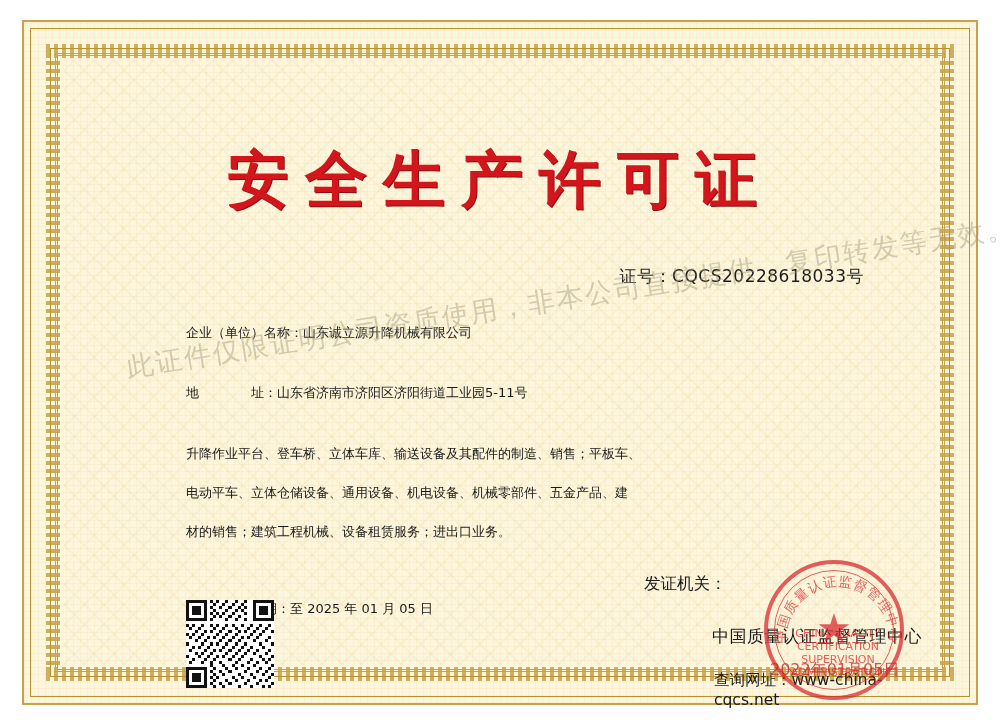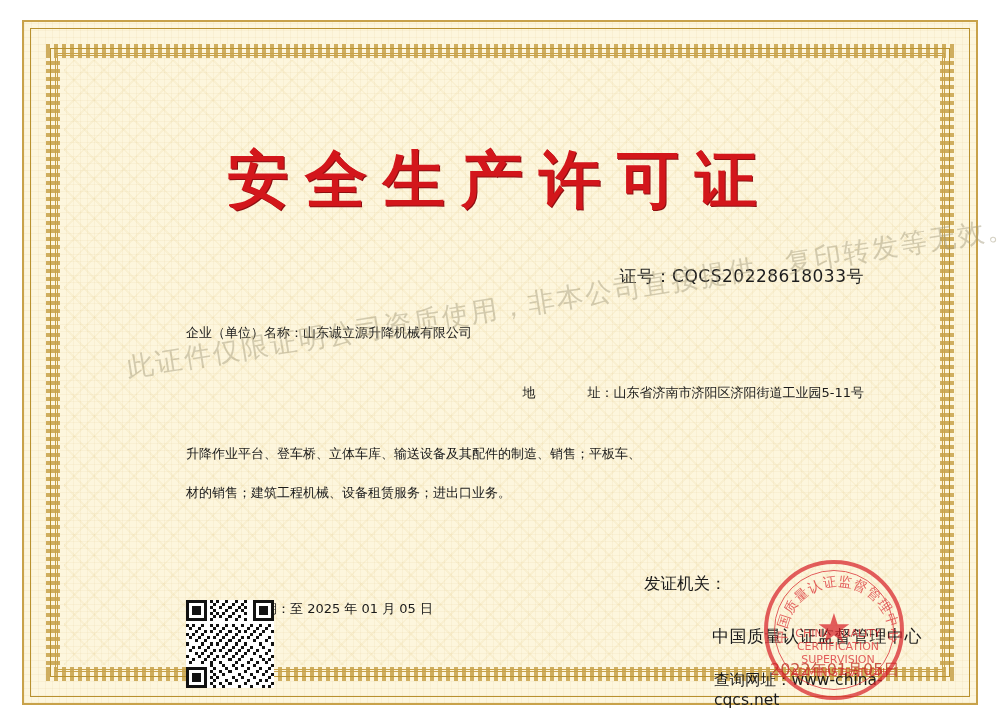--- a/index.html
+++ b/index.html
@@ -127,21 +127,21 @@
   .field-label {
     display: inline-block;
     vertical-align: top;
     white-space: pre;
   }
   .field-value {
     display: inline;
     vertical-align: top;
   }
   .row-company { top: 258px; }
-  .row-address { top: 318px; text-align: right; }
+  .row-address { top: 318px; }
   .row-scope   { top: 378px; }
   .row-valid   { top: 534px; }
 
   .scope-body {
     display: inline-block;
     vertical-align: top;
     width: 690px;
   }
   .scope-body p {
     margin: 0 0 8px 0;
@@ -287,20 +287,21 @@
         <span class="field-label">企业（单位）名称：</span><span class="field-value">山东诚立源升降机械有限公司</span>
       </div>
 
       <div class="field-row row-address">
         <span class="field-label">地　　　　址：</span><span class="field-value">山东省济南市济阳区济阳街道工业园5-11号</span>
       </div>
 
       <div class="field-row row-scope">
         <span class="scope-body">
           <p>升降作业平台、登车桥、立体车库、输送设备及其配件的制造、销售；平板车、</p>
+          <p>电动平车、立体仓储设备、通用设备、机电设备、机械零部件、五金产品、建</p>
           <p>材的销售；建筑工程机械、设备租赁服务；进出口业务。</p>
         </span>
       </div>
 
       <div class="field-row row-valid">
         <span class="field-label">有　　效　　期：</span><span class="field-value">至 2025 年 01 月 05 日</span>
       </div>
 
       <div class="issuer-label">发证机关：</div>
       <div class="issuer-name">中国质量认证监督管理中心</div>

